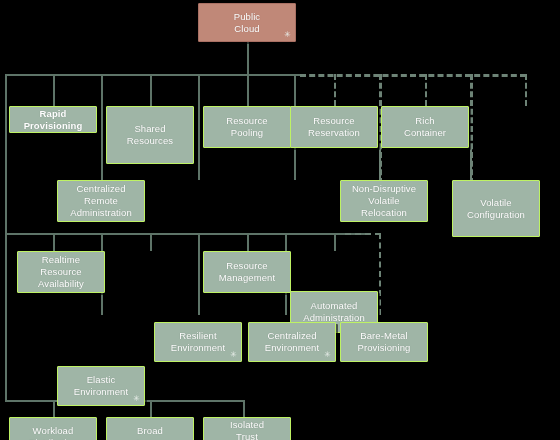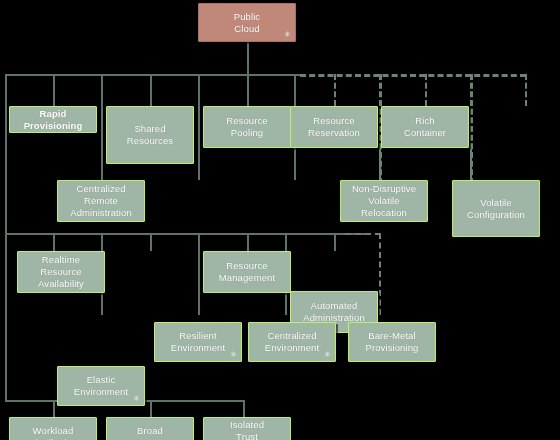--- a/index.html
+++ b/index.html
@@ -211,21 +211,21 @@
   <div class="node" style="left:154px; top:322px; width:88px; height:40px;">
     <span class="label">Resilient
 Environment</span>
     <span class="star">✳</span>
   </div>
   <div class="node" style="left:248px; top:322px; width:88px; height:40px;">
     <span class="label">Centralized
 Environment</span>
     <span class="star">✳</span>
   </div>
-  <div class="node" style="left:348px; top:322px; width:88px; height:40px;">
+  <div class="node" style="left:340px; top:322px; width:88px; height:40px;">
     <span class="label">Bare-Metal
 Provisioning</span>
     <span class="star"></span>
   </div>
 
   <div class="node" style="left:9px; top:417px; width:88px; height:40px;">
     <span class="label">Workload
 Distribution</span>
     <span class="star"></span>
   </div>

